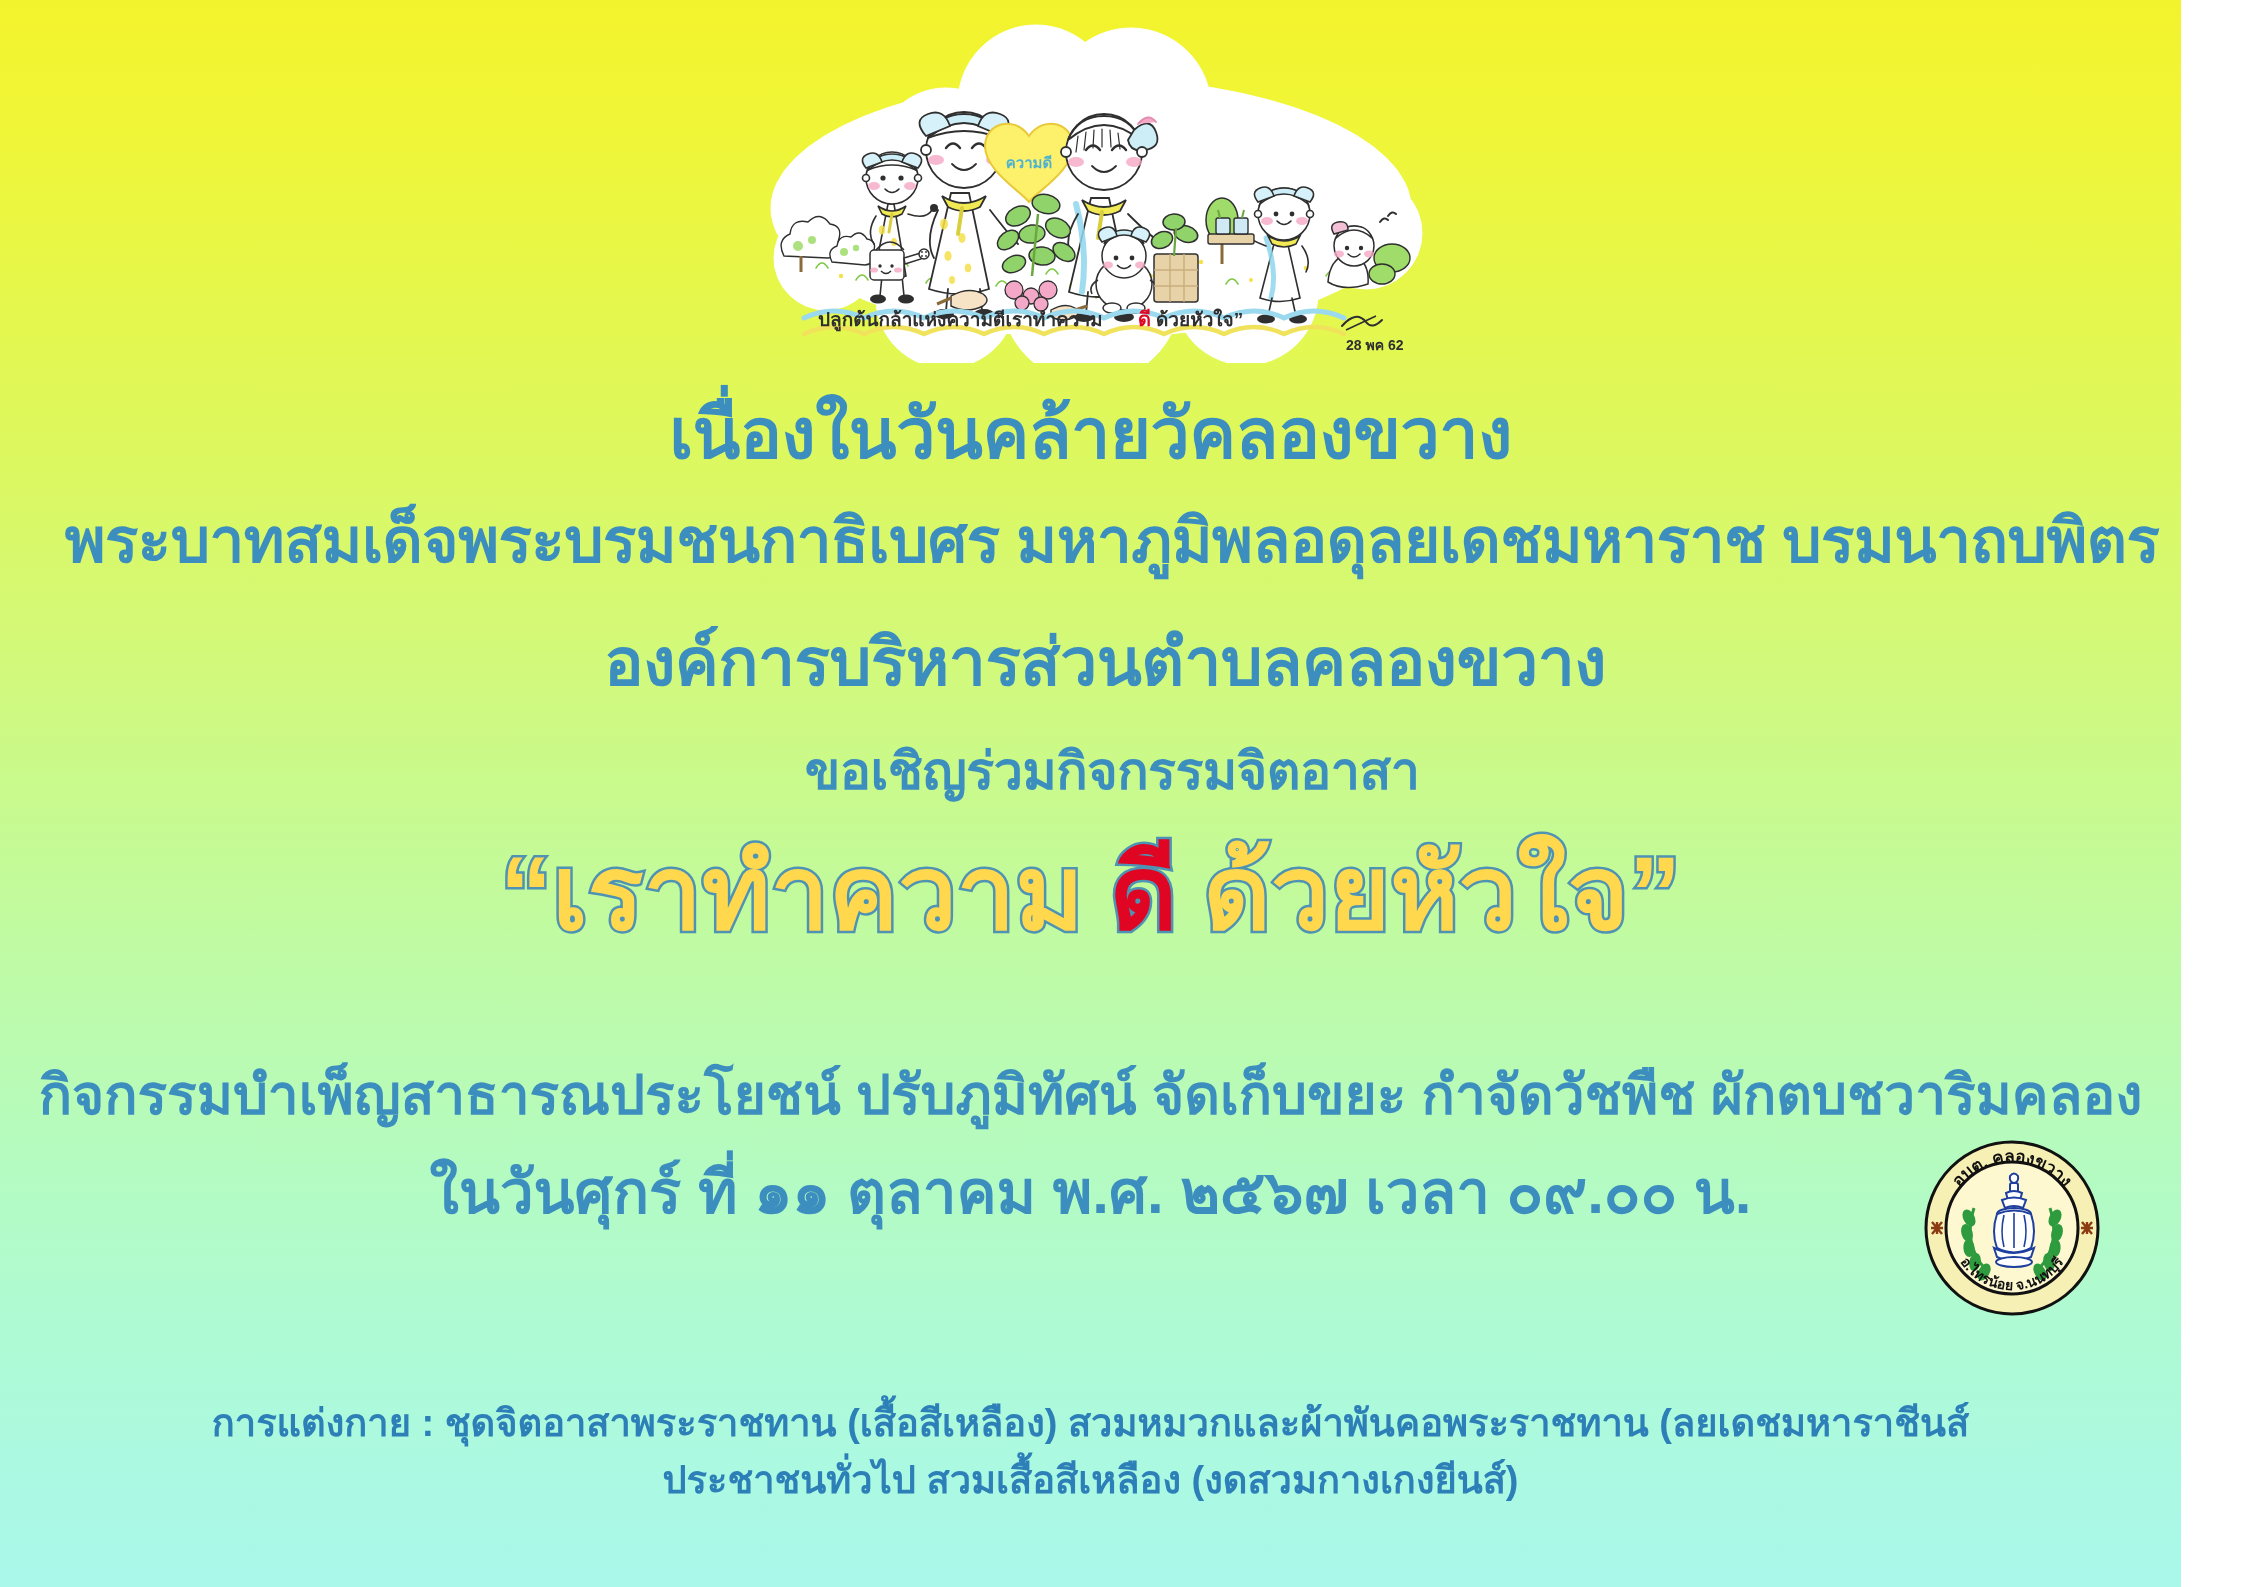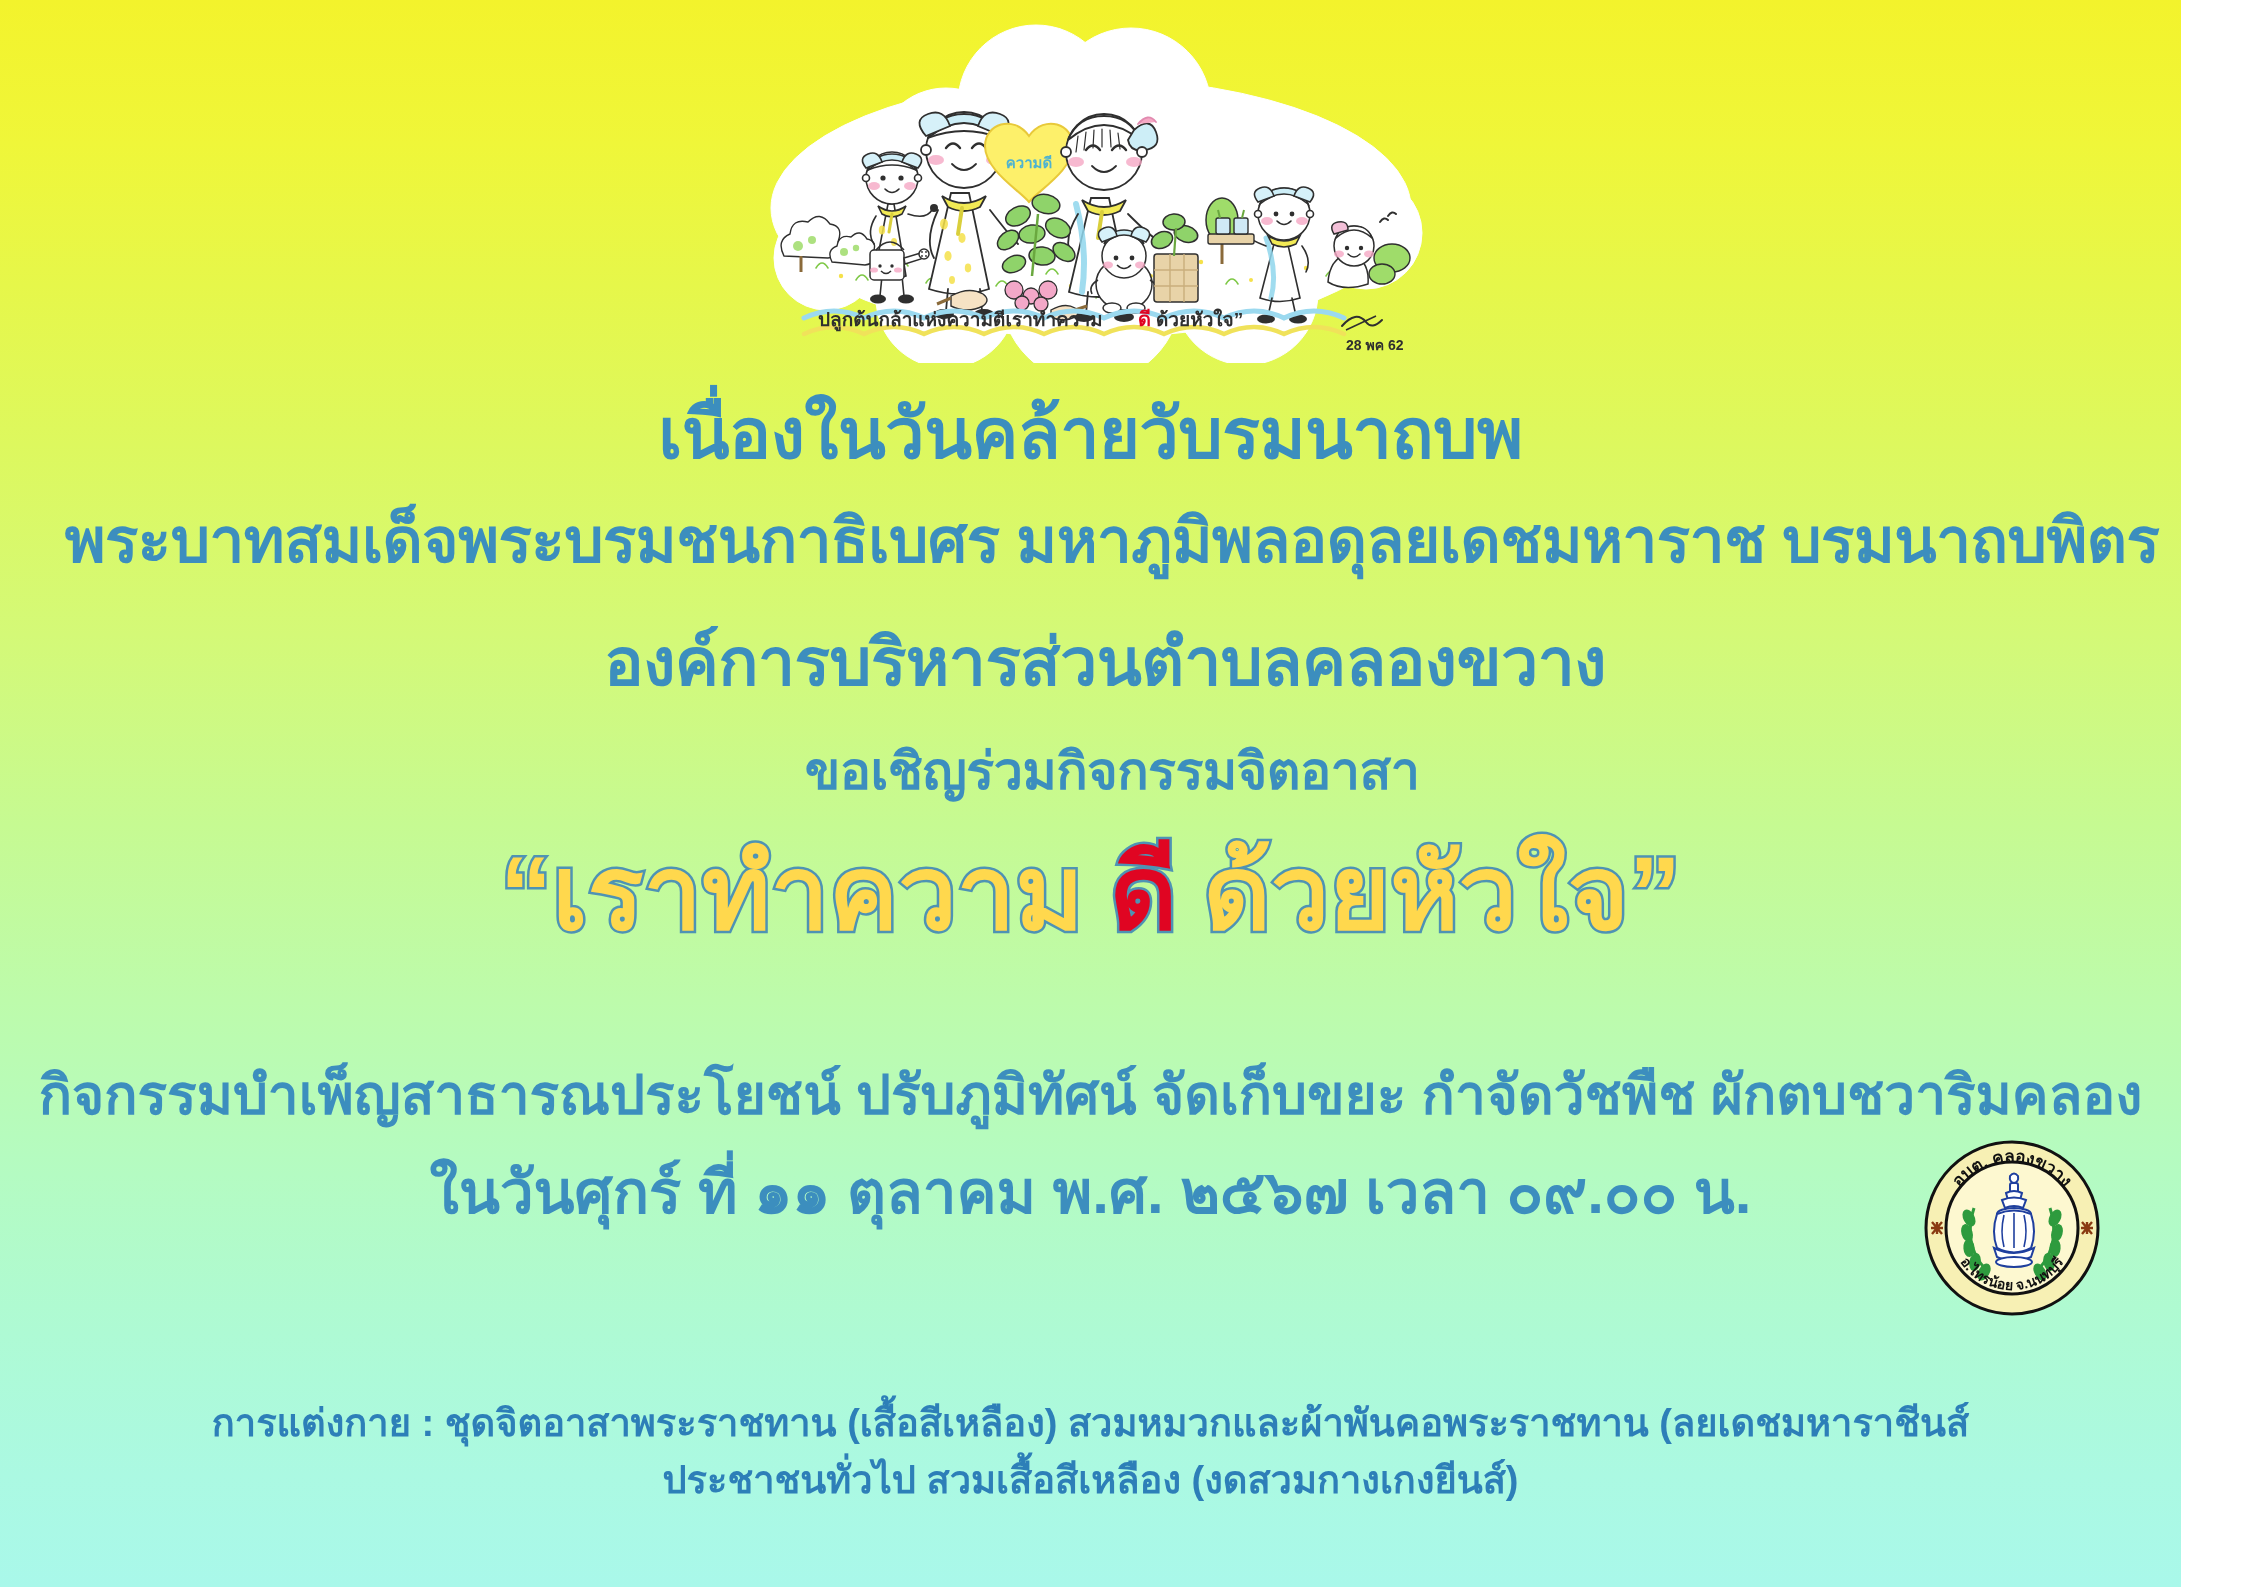--- a/index.html
+++ b/index.html
@@ -452,21 +452,21 @@
       </g>
 
       <g>
         <path d="M596 308 q14 -16 24 -4 q6 8 16 -2" fill="none" stroke="#2f2f2f" stroke-width="2" stroke-linecap="round"></path>
         <path d="M600 312 l30 -14" fill="none" stroke="#2f2f2f" stroke-width="1.6"></path>
         <text x="600" y="332" font-family="'Liberation Sans',sans-serif" font-size="14" font-weight="700" fill="#2f2f2f">28 พค 62</text>
       </g>
     </svg>
   </div>
 
-  <div class="headline-block" id="line-occasion">เนื่องในวันคล้ายวับรมนาถบพ</div>
+  <div class="headline-block" id="line-occasion">เนื่องในวันคล้ายวัคลองขวาง</div>
 
   <div class="headline-block" id="line-king">พระบาทสมเด็จพระบรมชนกาธิเบศร มหาภูมิพลอดุลยเดชมหาราช บรมนาถบพิตร</div>
 
   <div class="headline-block" id="line-org">องค์การบริหารส่วนตำบลคลองขวาง</div>
 
   <div class="headline-block" id="line-invite">ขอเชิญร่วมกิจกรรมจิตอาสา</div>
 
   <div id="slogan">
     <span class="qmark">“</span><span>เราทำความ</span><span class="gap"></span><span class="good">ดี</span><span class="gap"></span><span>ด้วยหัวใจ</span><span class="qmark">”</span>
   </div>

